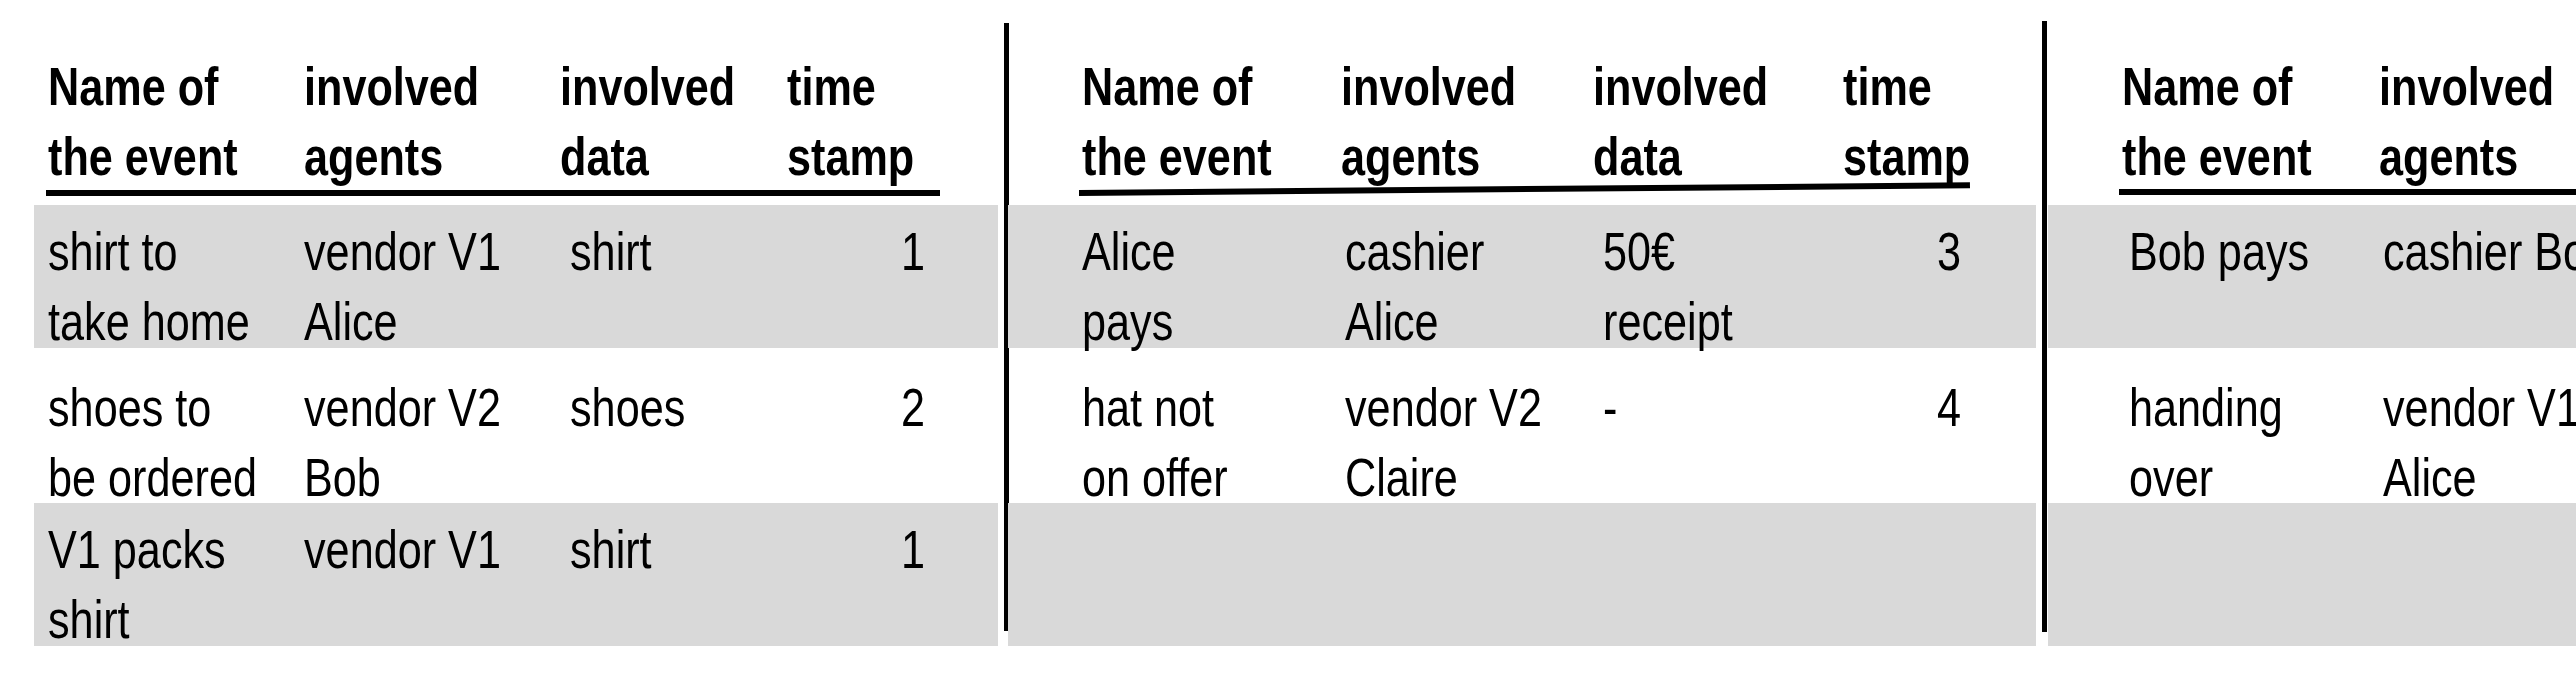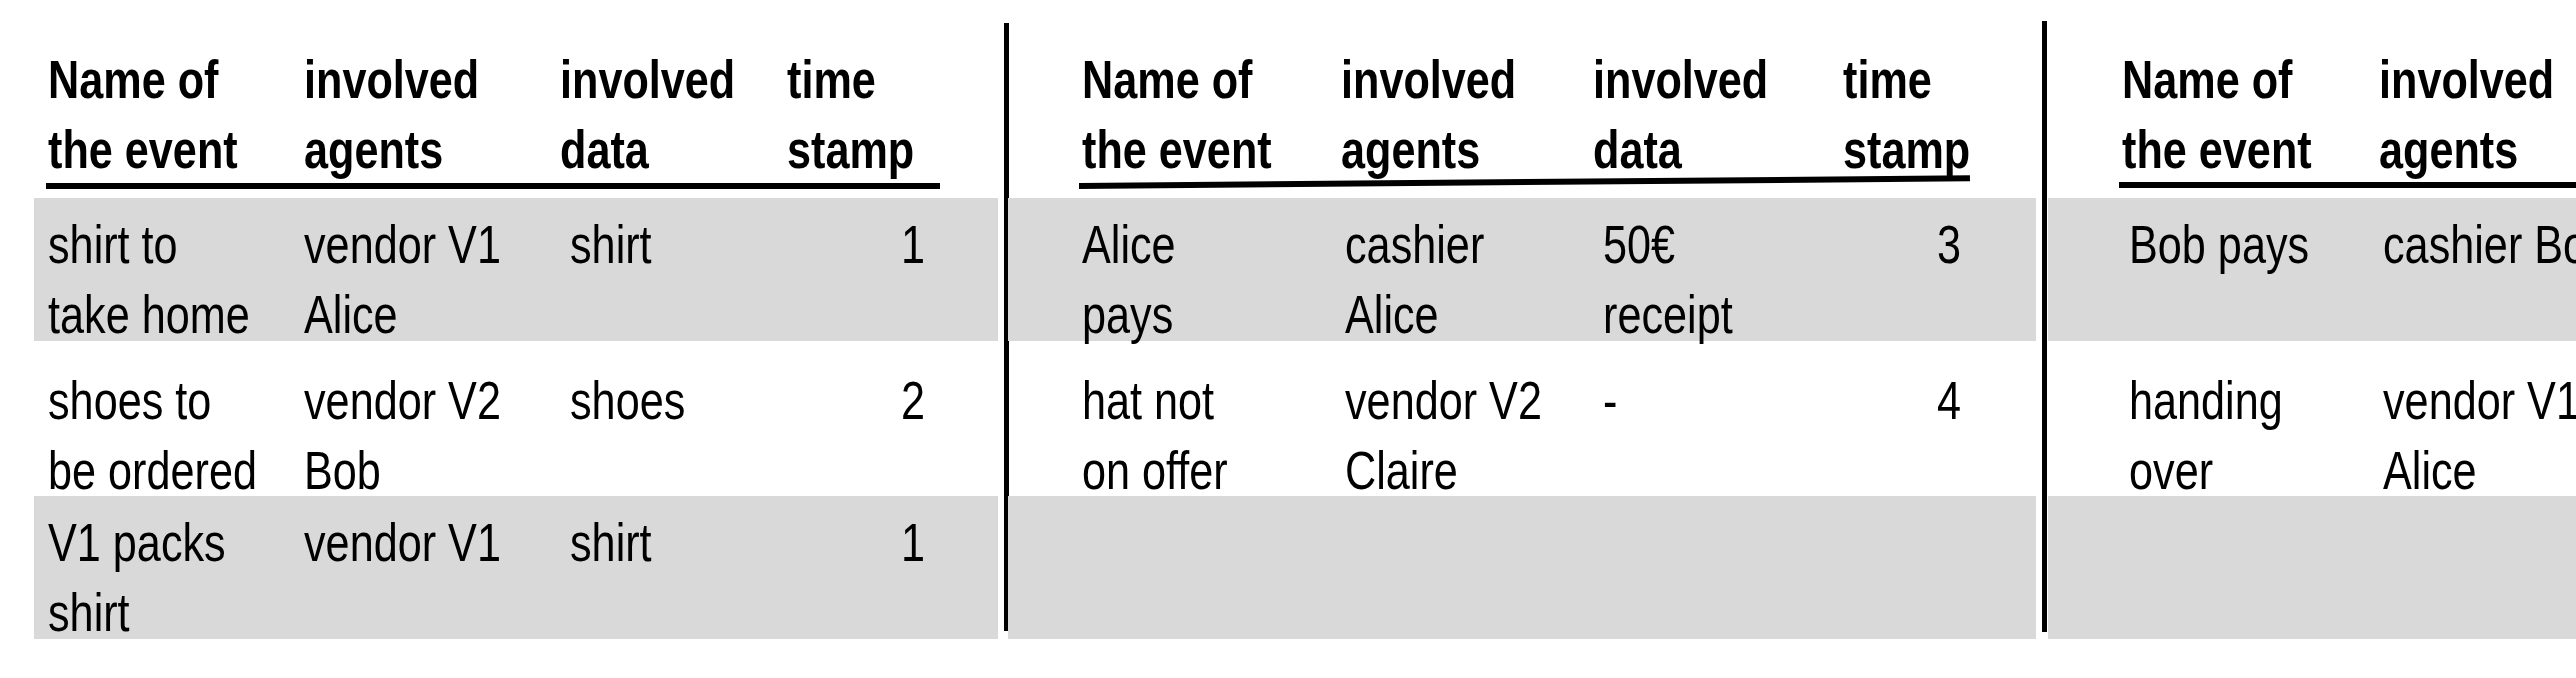--- a/index.html
+++ b/index.html
@@ -5,21 +5,21 @@
   html, body { margin: 0; padding: 0; background: #ffffff; }
   .canvas {
     position: relative;
     width: 3042px;
     height: 679px;
     background: #ffffff;
     overflow: hidden;
     font-family: "Liberation Sans", "DejaVu Sans", sans-serif;
     color: #000000;
   }
-  .table { position: absolute; top: 8px; height: 595px; }
+  .table { position: absolute; top: 15px; height: 595px; }
   .t1 { left: 34px;   width: 964px; }
   .t2 { left: 1008px; width: 1028px; }
   .t3 { left: 2048px; width: 963px; }
 
   .shade { position: absolute; left: 0; width: 100%; height: 143px; background: #d9d9d9; }
   .shade-row1 { top: 190px; }
   .shade-row3 { top: 488px; }
 
   .rule { position: absolute; top: 175px; height: 6.2px; background: #000000; }
   .t1 .rule { left: 12.4px;  width: 894px; }

